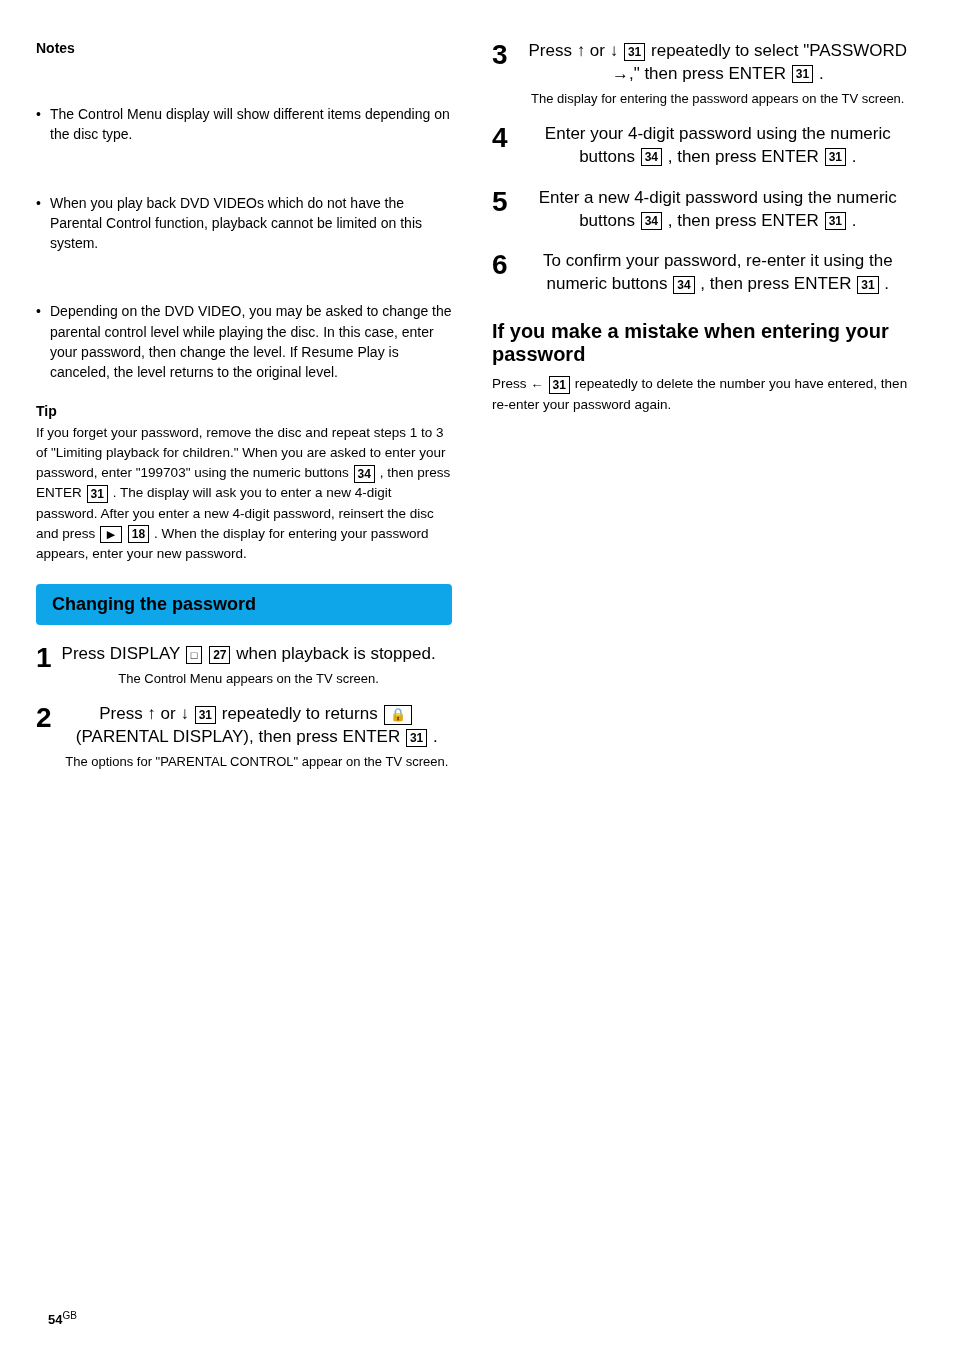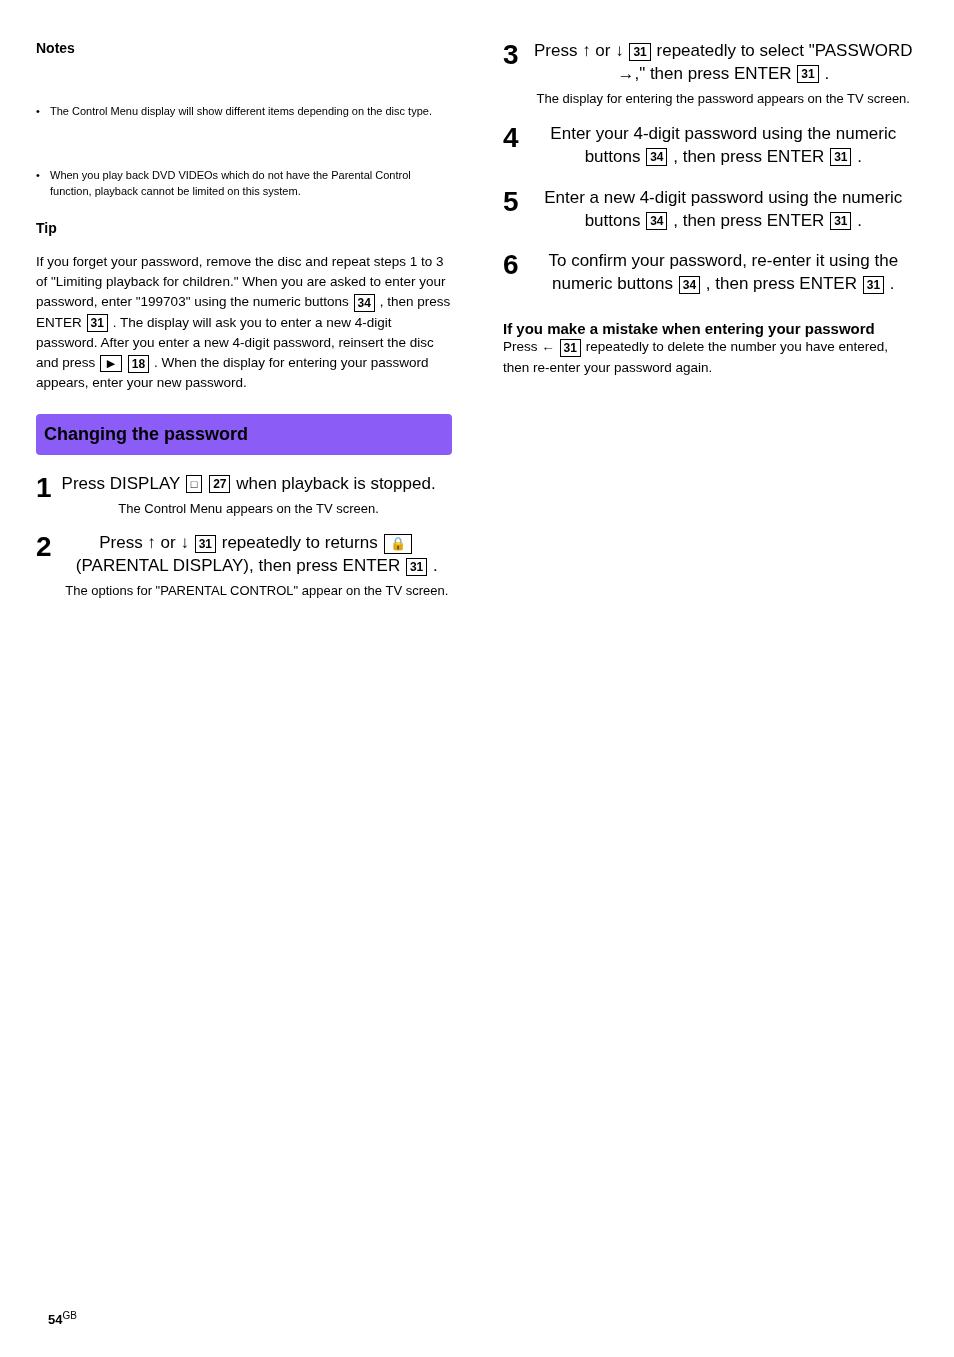--- a/index.html
+++ b/index.html
@@ -10,21 +10,21 @@
       color: #000;
       width: 954px;
       min-height: 1357px;
       position: relative;
     }
     .page {
       display: flex;
       width: 954px;
       min-height: 1357px;
       padding: 40px 36px 40px 36px;
-      gap: 11px;
+      gap: 0;
       border-radius: 28px;
     }
     .left-col {
       width: 440px;
       padding-right: 24px;
       flex-shrink: 0;
     }
     .right-col {
       flex: 1;
       padding-left: 16px;
@@ -36,45 +36,45 @@
     }
     .bullet-list {
       list-style: none;
       padding: 0;
       margin-bottom: 14px;
     }
     .bullet-list li {
       padding-left: 14px;
       position: relative;
       margin-bottom: 6px;
-      font-size: 11px;
+      font-size: 14px;
       line-height: 1.45;
       margin-top: 48px;
     }
     .bullet-list li::before {
       content: "•";
       position: absolute;
       left: 0;
     }
     .tip-section {
       margin-bottom: 20px;
     }
     .tip-section .tip-title {
       font-weight: bold;
       font-size: 14px;
-      margin-bottom: 16px;
+      margin-bottom: 4px;
     }
     .tip-text {
       font-size: 13.5px;
       line-height: 1.5;
     }
     .section-box {
-      background: #8b5cf6;
+      background: #0ea5e9;
       border-radius: 4px;
-      padding: 10px 8px;
+      padding: 10px 16px;
       margin-bottom: 18px;
       margin-top: 20px;
     }
     .section-box-title {
       font-weight: bold;
       font-size: 18px;
       color: #000;
     }
     .step {
       display: flex;
@@ -148,21 +148,22 @@
       justify-content: center;
       border: 1.5px solid #000;
       width: 22px;
       height: 17px;
       vertical-align: middle;
       margin: 0 1px;
       font-size: 11px;
     }
     .subsection-title {
       font-weight: bold;
-      font-size: 15px;
+      font-size: 20px;
+      margin-bottom: 8px;
       margin-top: 10px;
     }
     .page-num {
       position: absolute;
       bottom: 30px;
       left: 48px;
       font-size: 13px;
       font-weight: bold;
     }
   </style>
@@ -171,20 +172,21 @@
 
 <div class="page">
 
   <div class="left-col">
 
     <div class="tip-section">
       <div class="section-title">Notes</div>
       <ul class="bullet-list">
         <li>The Control Menu display will show different items depending on the disc type.</li>
         <li>When you play back DVD VIDEOs which do not have the Parental Control function, playback cannot be limited on this system.</li>
+        <li>Depending on the DVD VIDEO, you may be asked to change the parental control level while playing the disc. In this case, enter your password, then change the level. If Resume Play is canceled, the level returns to the original level.</li>
       </ul>
     </div>
 
     <div class="tip-section">
       <div class="tip-title">Tip</div>
       <div class="tip-text">
         <span>If you forget your password, remove the disc and repeat steps 1 to 3 of "Limiting playback for children." When you are asked to enter your password, enter "199703" using the numeric buttons</span>
         <span class="badge">34</span>
         <span>, then press ENTER</span>
         <span class="badge">31</span>

